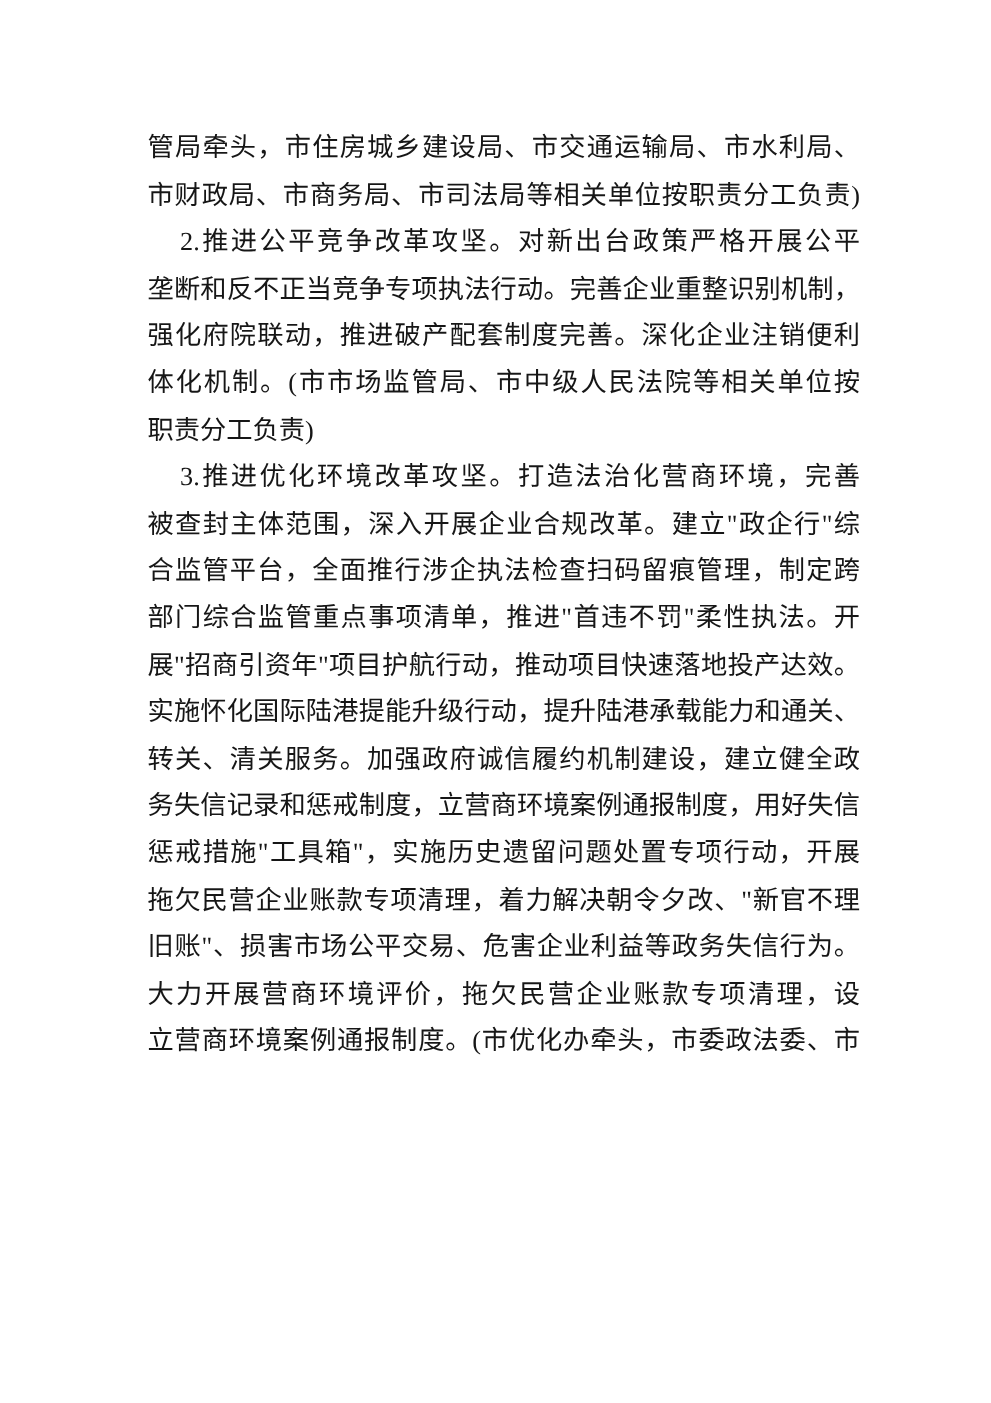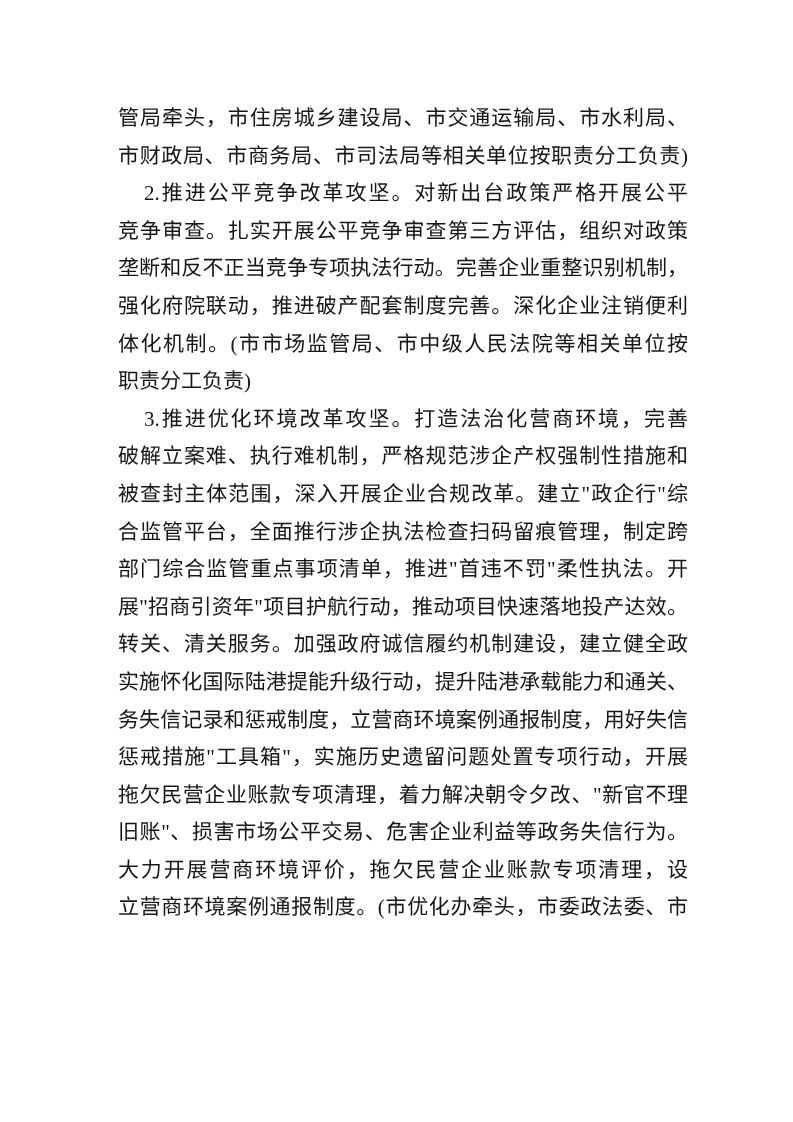--- a/index.html
+++ b/index.html
@@ -42,33 +42,31 @@
   }
 </style>
 </head>
 <body>
 
 <div class="page">
   <div class="text-block" id="doc-body">
       <div class="text-line">管局牵头，市住房城乡建设局、市交通运输局、市水利局、</div>
       <div class="text-line">市财政局、市商务局、市司法局等相关单位按职责分工负责)</div>
       <div class="text-line indent">2.推进公平竞争改革攻坚。对新出台政策严格开展公平</div>
-      <div class="text-line">竞争审查。扎实开展公平竞争审查第三方评估，组织对政策</div>
       <div class="text-line">垄断和反不正当竞争专项执法行动。完善企业重整识别机制，</div>
       <div class="text-line">强化府院联动，推进破产配套制度完善。深化企业注销便利</div>
       <div class="text-line">体化机制。(市市场监管局、市中级人民法院等相关单位按</div>
       <div class="text-line no-justify">职责分工负责)</div>
       <div class="text-line indent">3.推进优化环境改革攻坚。打造法治化营商环境，完善</div>
-      <div class="text-line">破解立案难、执行难机制，严格规范涉企产权强制性措施和</div>
       <div class="text-line">被查封主体范围，深入开展企业合规改革。建立"政企行"综</div>
       <div class="text-line">合监管平台，全面推行涉企执法检查扫码留痕管理，制定跨</div>
       <div class="text-line">部门综合监管重点事项清单，推进"首违不罚"柔性执法。开</div>
       <div class="text-line">展"招商引资年"项目护航行动，推动项目快速落地投产达效。</div>
+      <div class="text-line">实施怀化国际陆港提能升级行动，提升陆港承载能力和通关、</div>
       <div class="text-line">转关、清关服务。加强政府诚信履约机制建设，建立健全政</div>
-      <div class="text-line">实施怀化国际陆港提能升级行动，提升陆港承载能力和通关、</div>
       <div class="text-line">务失信记录和惩戒制度，立营商环境案例通报制度，用好失信</div>
       <div class="text-line">惩戒措施"工具箱"，实施历史遗留问题处置专项行动，开展</div>
       <div class="text-line">拖欠民营企业账款专项清理，着力解决朝令夕改、"新官不理</div>
       <div class="text-line">旧账"、损害市场公平交易、危害企业利益等政务失信行为。</div>
       <div class="text-line">大力开展营商环境评价，拖欠民营企业账款专项清理，设</div>
       <div class="text-line">立营商环境案例通报制度。(市优化办牵头，市委政法委、市</div>
     </div>
 </div>
 
 </body></html>

